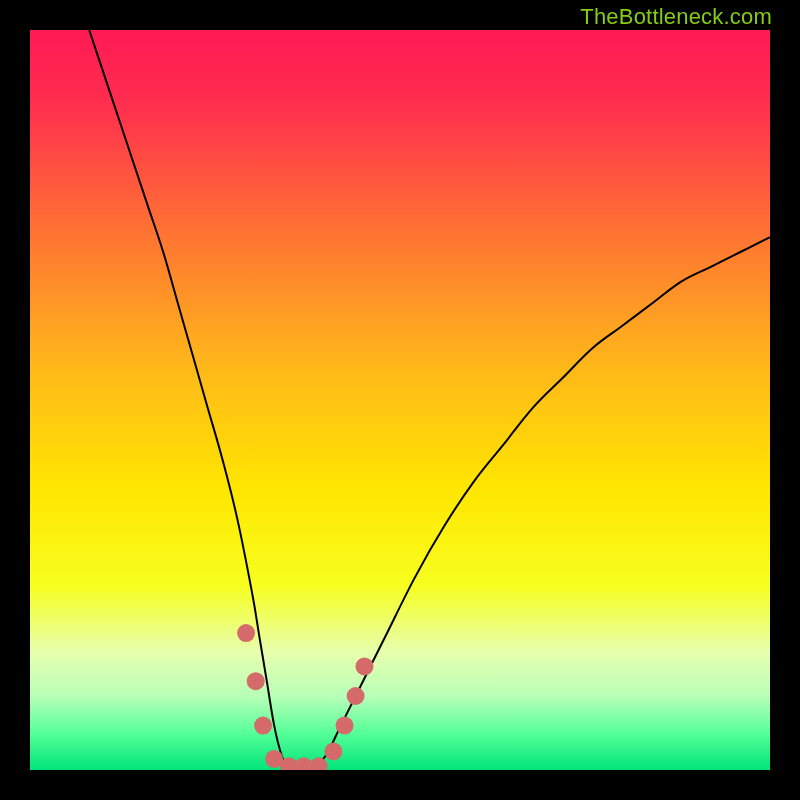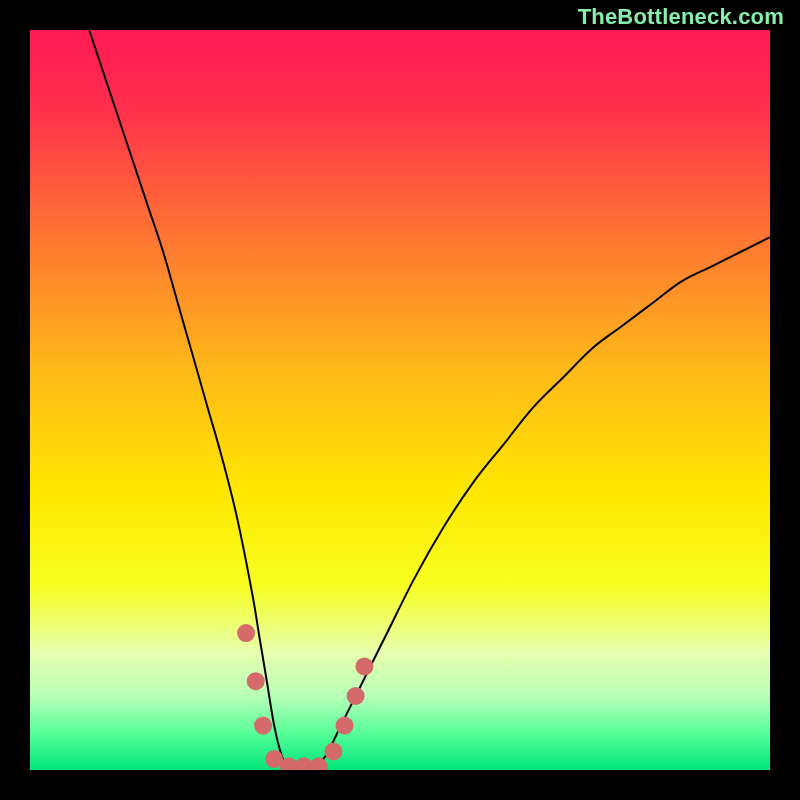--- a/index.html
+++ b/index.html
@@ -28,24 +28,24 @@
   .gradient-bg {
     position: absolute;
     left: 0;
     top: 0;
     width: 100%;
     height: 100%;
   }
   .watermark {
     position: absolute;
     top: 4px;
-    right: 16px;
+    right: 28px;
     font-size: 22px;
-    color: #86efac;
-    font-weight: 700;
+    color: #84cc16;
+    font-weight: 400;
     letter-spacing: 0.2px;
   }
   svg.curve-layer {
     position: absolute;
     left: 0;
     top: 0;
     width: 100%;
     height: 100%;
   }
 </style>

